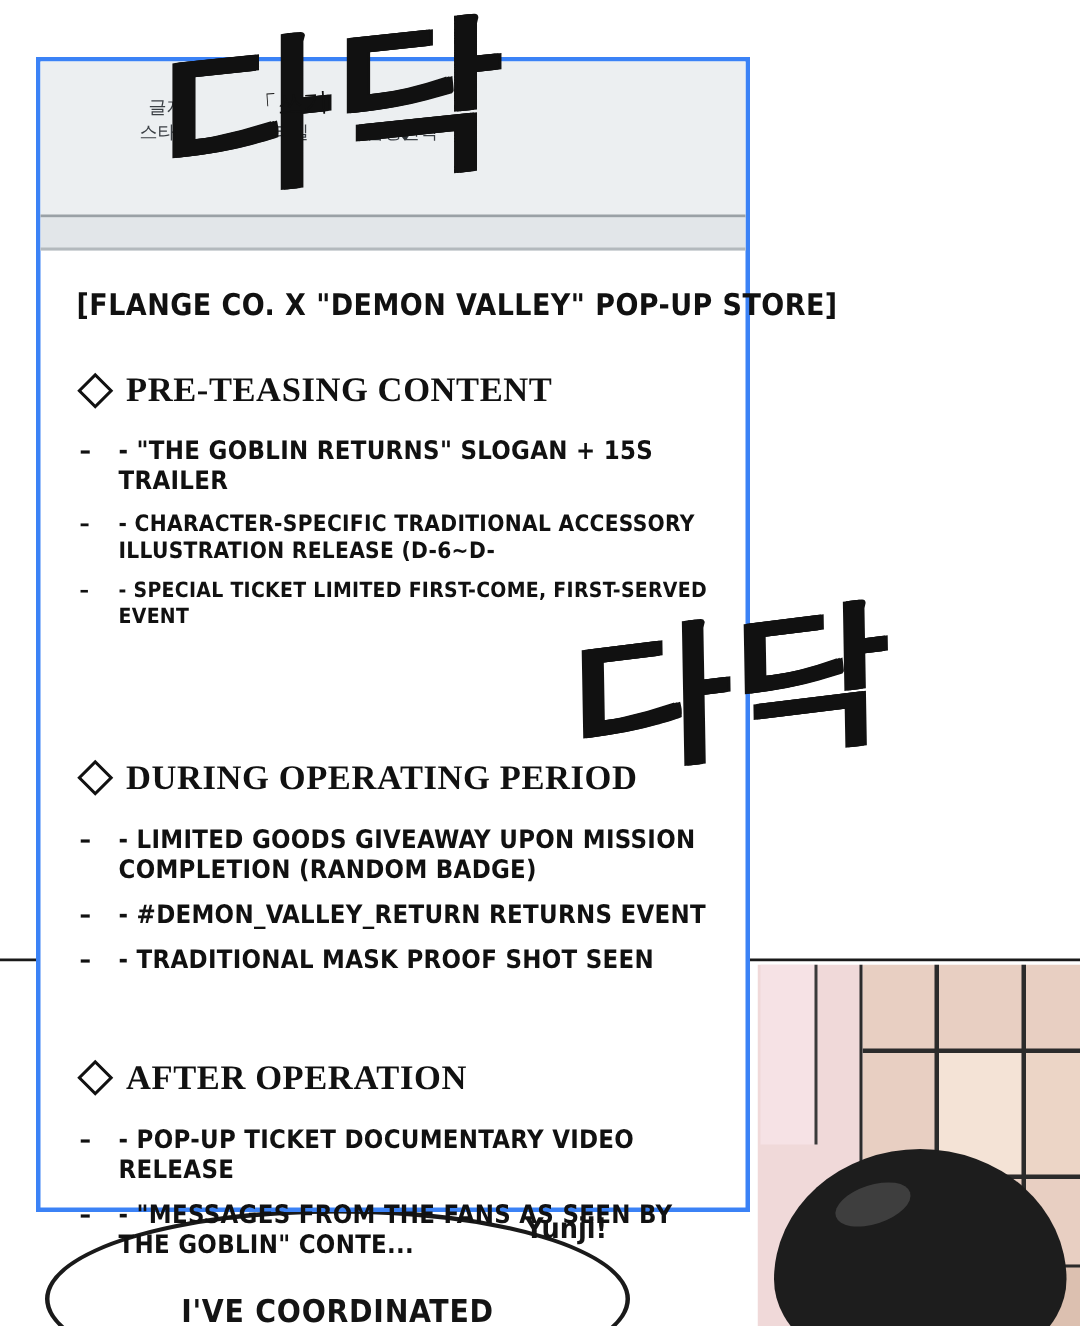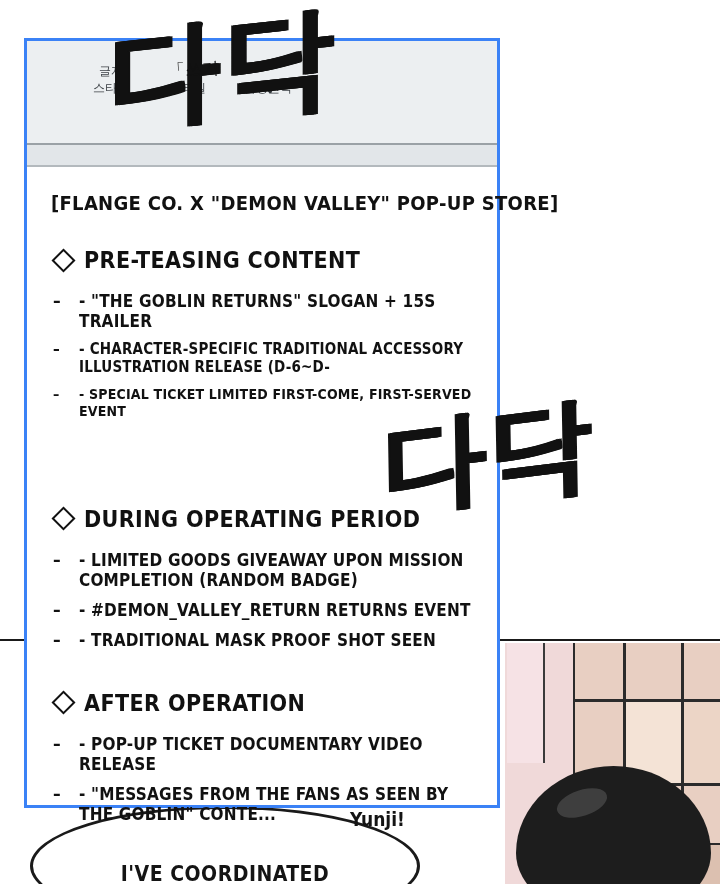--- a/index.html
+++ b/index.html
@@ -197,20 +197,21 @@
     white-space: nowrap;
   }
   .section-head {
     font-size: 23px;
     font-weight: 700;
     letter-spacing: .4px;
     margin: 32px 0 0 14px;
     display: flex;
     align-items: center;
     gap: 12px;
+    font-family: Liberation Serif, serif;
   }
   .diamond {
     display: inline-block;
     width: 13px; height: 13px;
     border: 2.2px solid #111;
     transform: rotate(45deg);
     flex: 0 0 auto;
   }
   .bullets {
     margin: 18px 0 0 0;
@@ -228,21 +229,21 @@
   }
   .bullets li .dash {
     flex: 0 0 auto;
     width: 26px;
     color: #111;
   }
   .b-sm { font-size: 15px !important; }
   .b-xs { font-size: 14px !important; }
 
   .sec2 { margin-top: 86px; }
-  .sec3 { margin-top: 40px; }
+  .sec3 { margin-top: 56px; }
 
   
   .sfx {
     position: absolute;
     font-family: "DejaVu Sans", sans-serif;
     font-weight: 700;
     color: #111111;
     letter-spacing: 2px;
     white-space: nowrap;
   }

